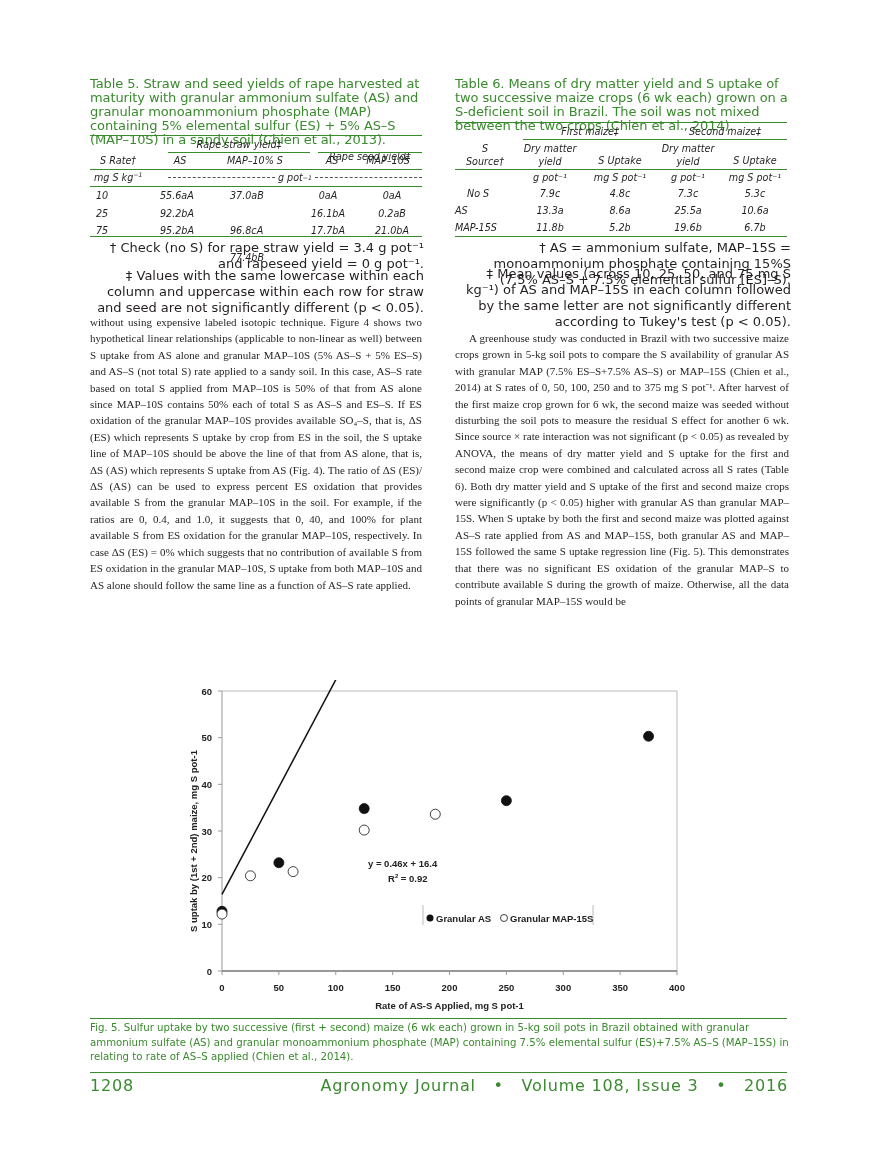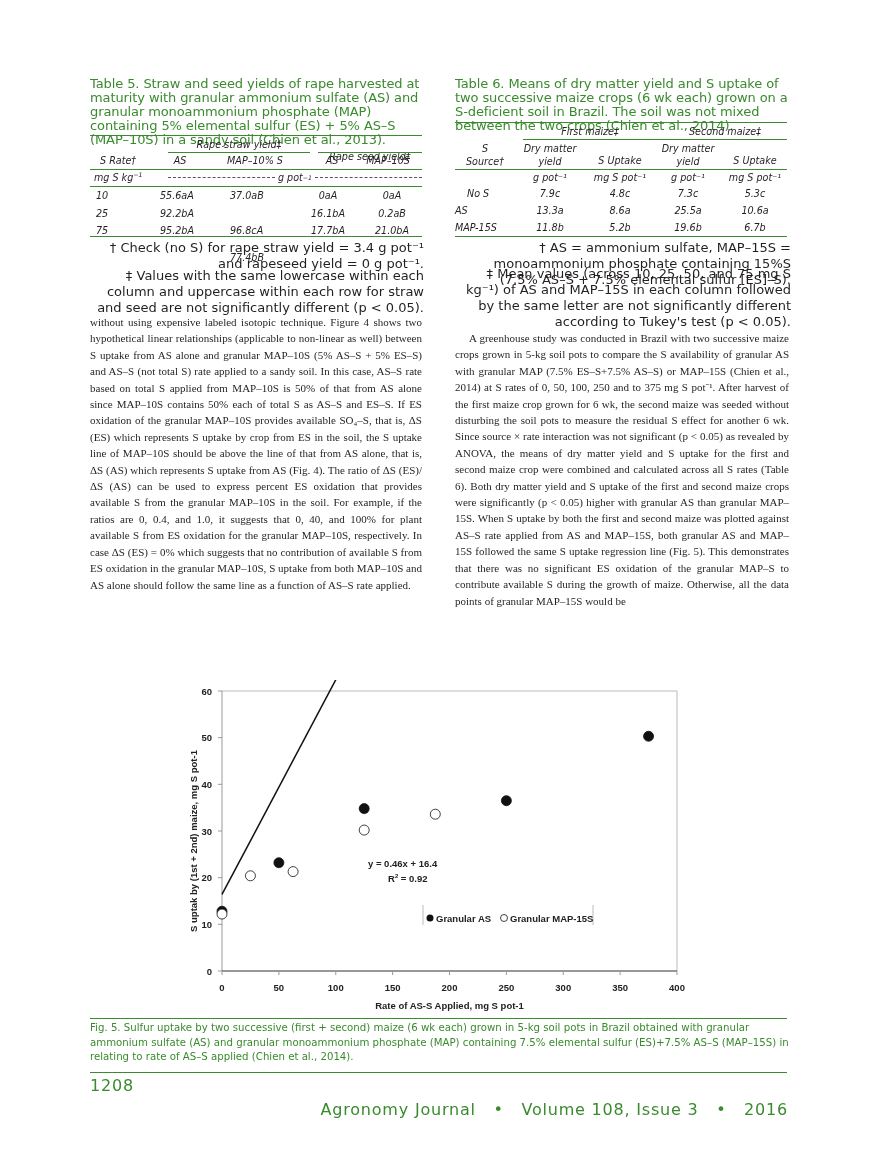--- a/index.html
+++ b/index.html
@@ -185,13 +185,13 @@
     <text x="340" y="241.5" class="chart-txt">Granular MAP-15S</text>
   </g>
   <text id="xlabel" class="chart-txt" text-anchor="middle" x="279.5" y="329">Rate of AS-S Applied, mg S pot-1</text>
   <text id="ylabel" class="chart-txt" text-anchor="middle" transform="translate(27,161) rotate(-90)">S uptak by (1st + 2nd) maize, mg S pot-1</text>
 </svg>
 
 <div class="rule" style="left:90px;top:1018px;width:697px;border-top-width:1.2px;"></div>
 <div class="fig-cap">Fig. 5. Sulfur uptake by two successive (first + second) maize (6 wk each) grown in 5-kg soil pots in Brazil obtained with granular ammonium sulfate (AS) and granular monoammonium phosphate (MAP) containing 7.5% elemental sulfur (ES)+7.5% AS–S (MAP–15S) in relating to rate of AS–S applied (Chien et al., 2014).</div>
 <div class="rule" style="left:90px;top:1072px;width:697px;border-top-width:1.2px;"></div>
 <div class="footer" style="left:90px;">1208</div>
-<div class="footer" style="right:104px;white-space:pre;margin-top:24px;">Agronomy Journal   •   Volume 108, Issue 3   •   2016</div>
+<div class="footer" style="right:104px;white-space:pre;">Agronomy Journal   •   Volume 108, Issue 3   •   2016</div>
 
 </body></html>

